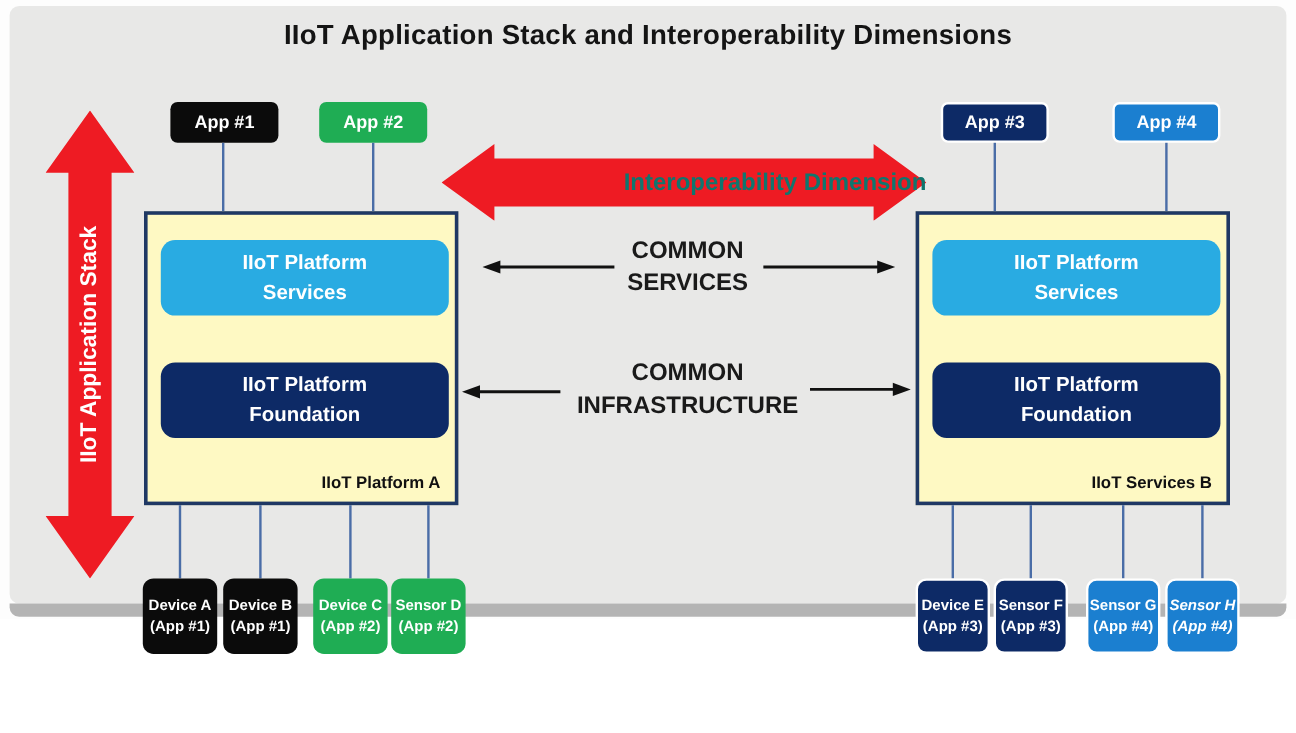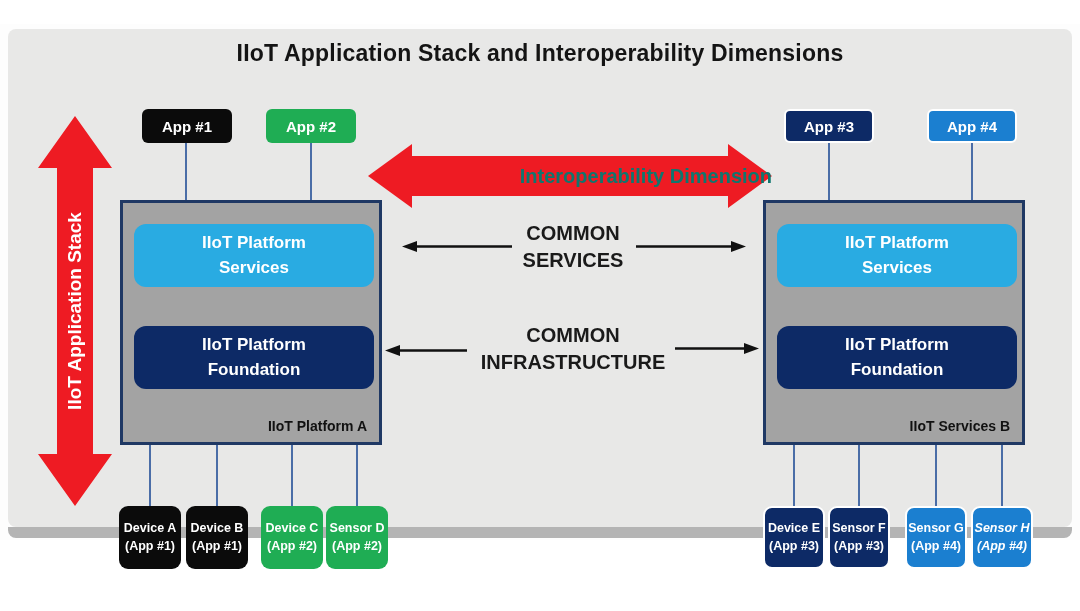--- a/index.html
+++ b/index.html
@@ -2,21 +2,21 @@
 <html><head>
 <meta charset="utf-8">
 <style>
   * { margin:0; padding:0; box-sizing:border-box; }
   body {
     font-family: "Liberation Sans", sans-serif;
     background:#ffffff;
     width:1080px; height:611px;
     overflow:hidden;
   }
-  .stage { position:relative; width:1080px; height:516px; background:#fdfdfd;margin-top:24px; }
+  .stage { position:relative; width:1080px; height:516px; background:#fdfdfd; }
   .canvas {
     position:absolute; left:8px; top:5px; right:8px; bottom:13px;
     background:#e8e8e7; border-radius:8px;
   }
   .bottom-bar {
     position:absolute; left:8px; right:8px; bottom:2px; height:11px;
     background:#b4b4b4; border-radius:0 0 8px 8px;
   }
   .title {
     position:absolute; left:0; top:16px; width:100%;
@@ -52,21 +52,21 @@
   .app-2 { left:266px; }
   .app-3 { left:784px; }
   .app-4 { left:927px; }
   
   .conn { position:absolute; width:2px; background:#4a6da7; }
   .conn-top { top:119px; height:57px; }
   .conn-bot { top:421px; height:61px; }
   
   .platform {
     position:absolute; top:176px; width:262px; height:245px;
-    background:#a3a3a3; border:3px solid #1f3864;
+    background:#fef9c3; border:3px solid #1f3864;
   }
   .platform-a { left:120px; }
   .platform-b { left:763px; }
   .inner-box {
     position:absolute; left:11px; width:240px; height:63px; border-radius:12px;
     color:#ffffff; font-size:17px; font-weight:700; text-align:center;
     display:flex; align-items:center; justify-content:center;
     line-height:1.45; white-space:pre-line;
   }
   .services-box { top:21px; background:#29abe2; }

